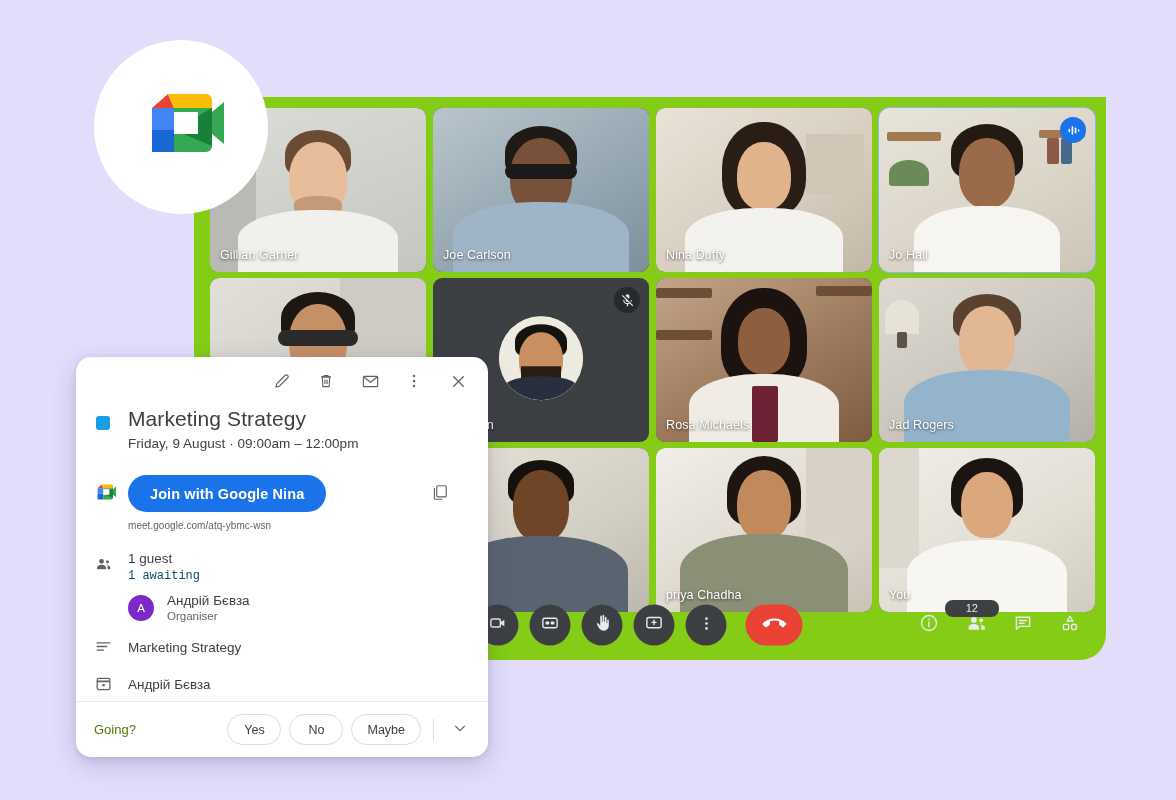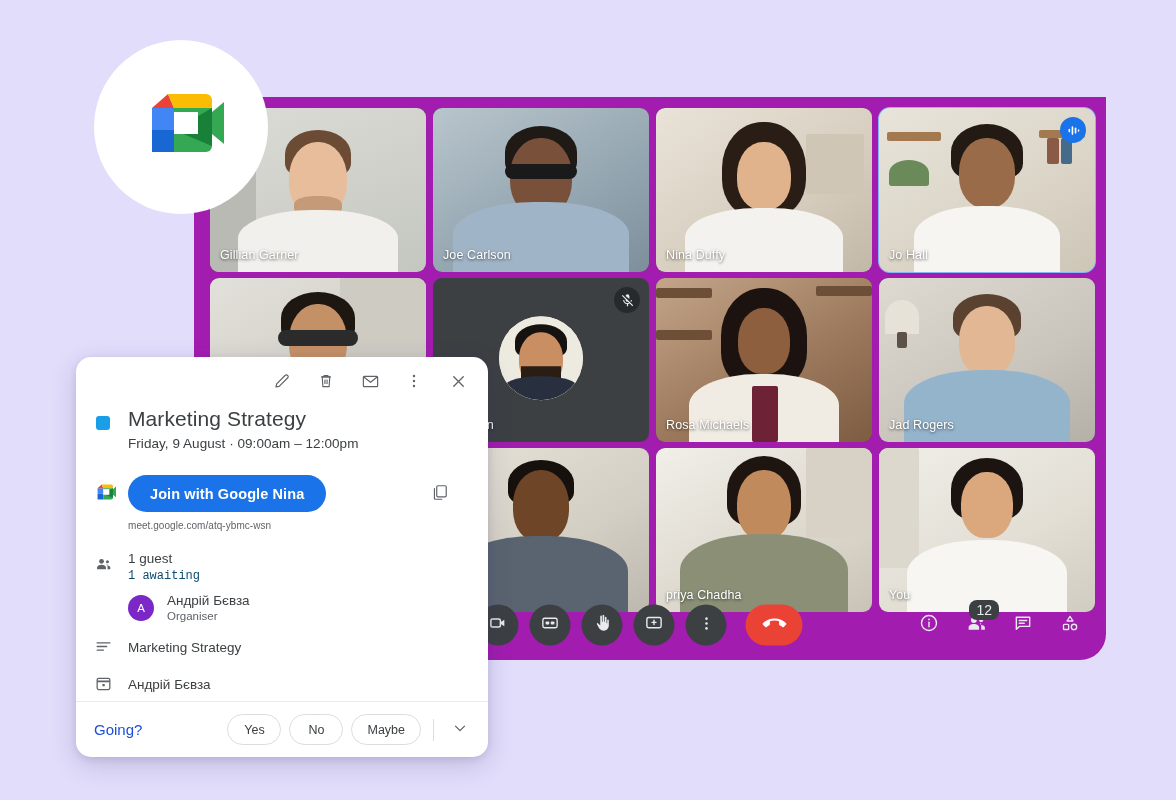--- a/index.html
+++ b/index.html
@@ -14,21 +14,21 @@
     position: absolute; inset: 0;
     background: #E2DDFB;
     border-radius: 26px 0 0 0;
   }
 
   
   .meet-window {
     position: absolute;
     left: 194px; top: 97px;
     width: 912px; height: 563px;
-    background: #a21caf;
+    background: #84cc16;
     border-radius: 0 0 26px 0;
     overflow: hidden;
   }
   .grid {
     position: absolute;
     left: 16px; top: 11px;
     width: 884px; height: 510px;
     display: grid;
     grid-template-columns: repeat(4, 216px);
     grid-template-rows: repeat(3, 164px);
@@ -132,23 +132,23 @@
     position: relative;
     width: 28px; height: 28px;
     display: flex; align-items: center; justify-content: center;
     cursor: pointer;
   }
   .badge-count {
     position: absolute;
     top: -11px; right: -9px;
     background: #3C4043;
     color: #E8EAED;
-    font-size: 14px;
+    font-size: 11px;
     line-height: 1;
-    padding: 3px 7px;
+    padding: 3px 21px;
     border-radius: 8px;
     font-weight: 500;
   }
 
   
   .logo-circle {
     position: absolute;
     left: 94px; top: 40px;
     width: 174px; height: 174px;
     border-radius: 50%;
@@ -250,21 +250,21 @@
     font-size: 13.5px;
     color: #3C4043;
   }
   .popup-foot {
     border-top: 1px solid #E8EAED;
     height: 56px;
     display: flex; align-items: center;
     padding: 0 14px 0 18px;
     gap: 8px;
   }
-  .going-label { font-size: 15px; color: #1d4ed8; flex: 1; }
+  .going-label { font-size: 13px; color: #4d7c0f; flex: 1; }
   .rsvp {
     height: 31px;
     min-width: 54px;
     padding: 0 15px;
     border-radius: 16px;
     border: 1px solid #DADCE0;
     background: #fff;
     font-size: 12.5px;
     color: #3C4043;
     font-family: "Liberation Sans", sans-serif;

